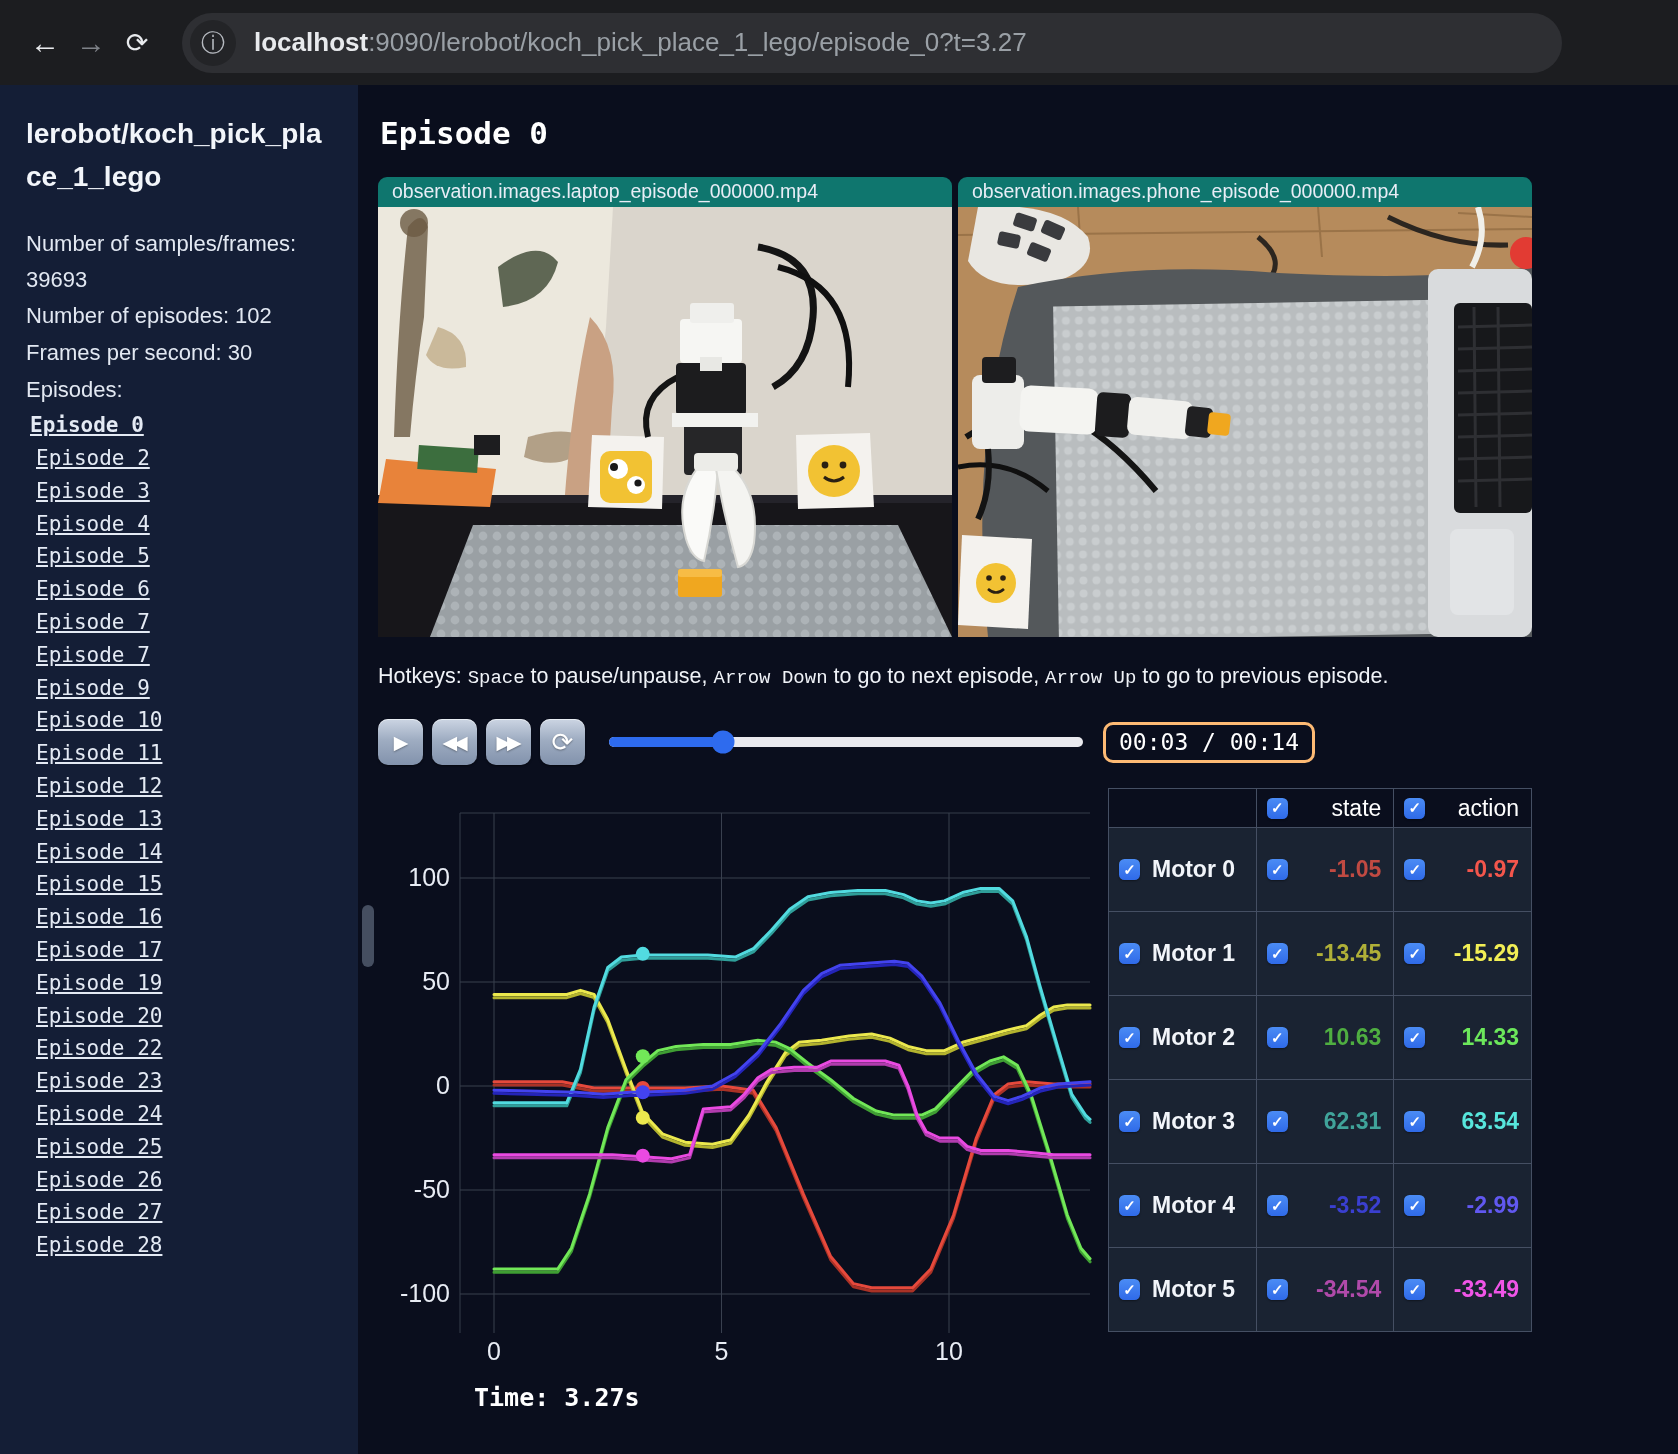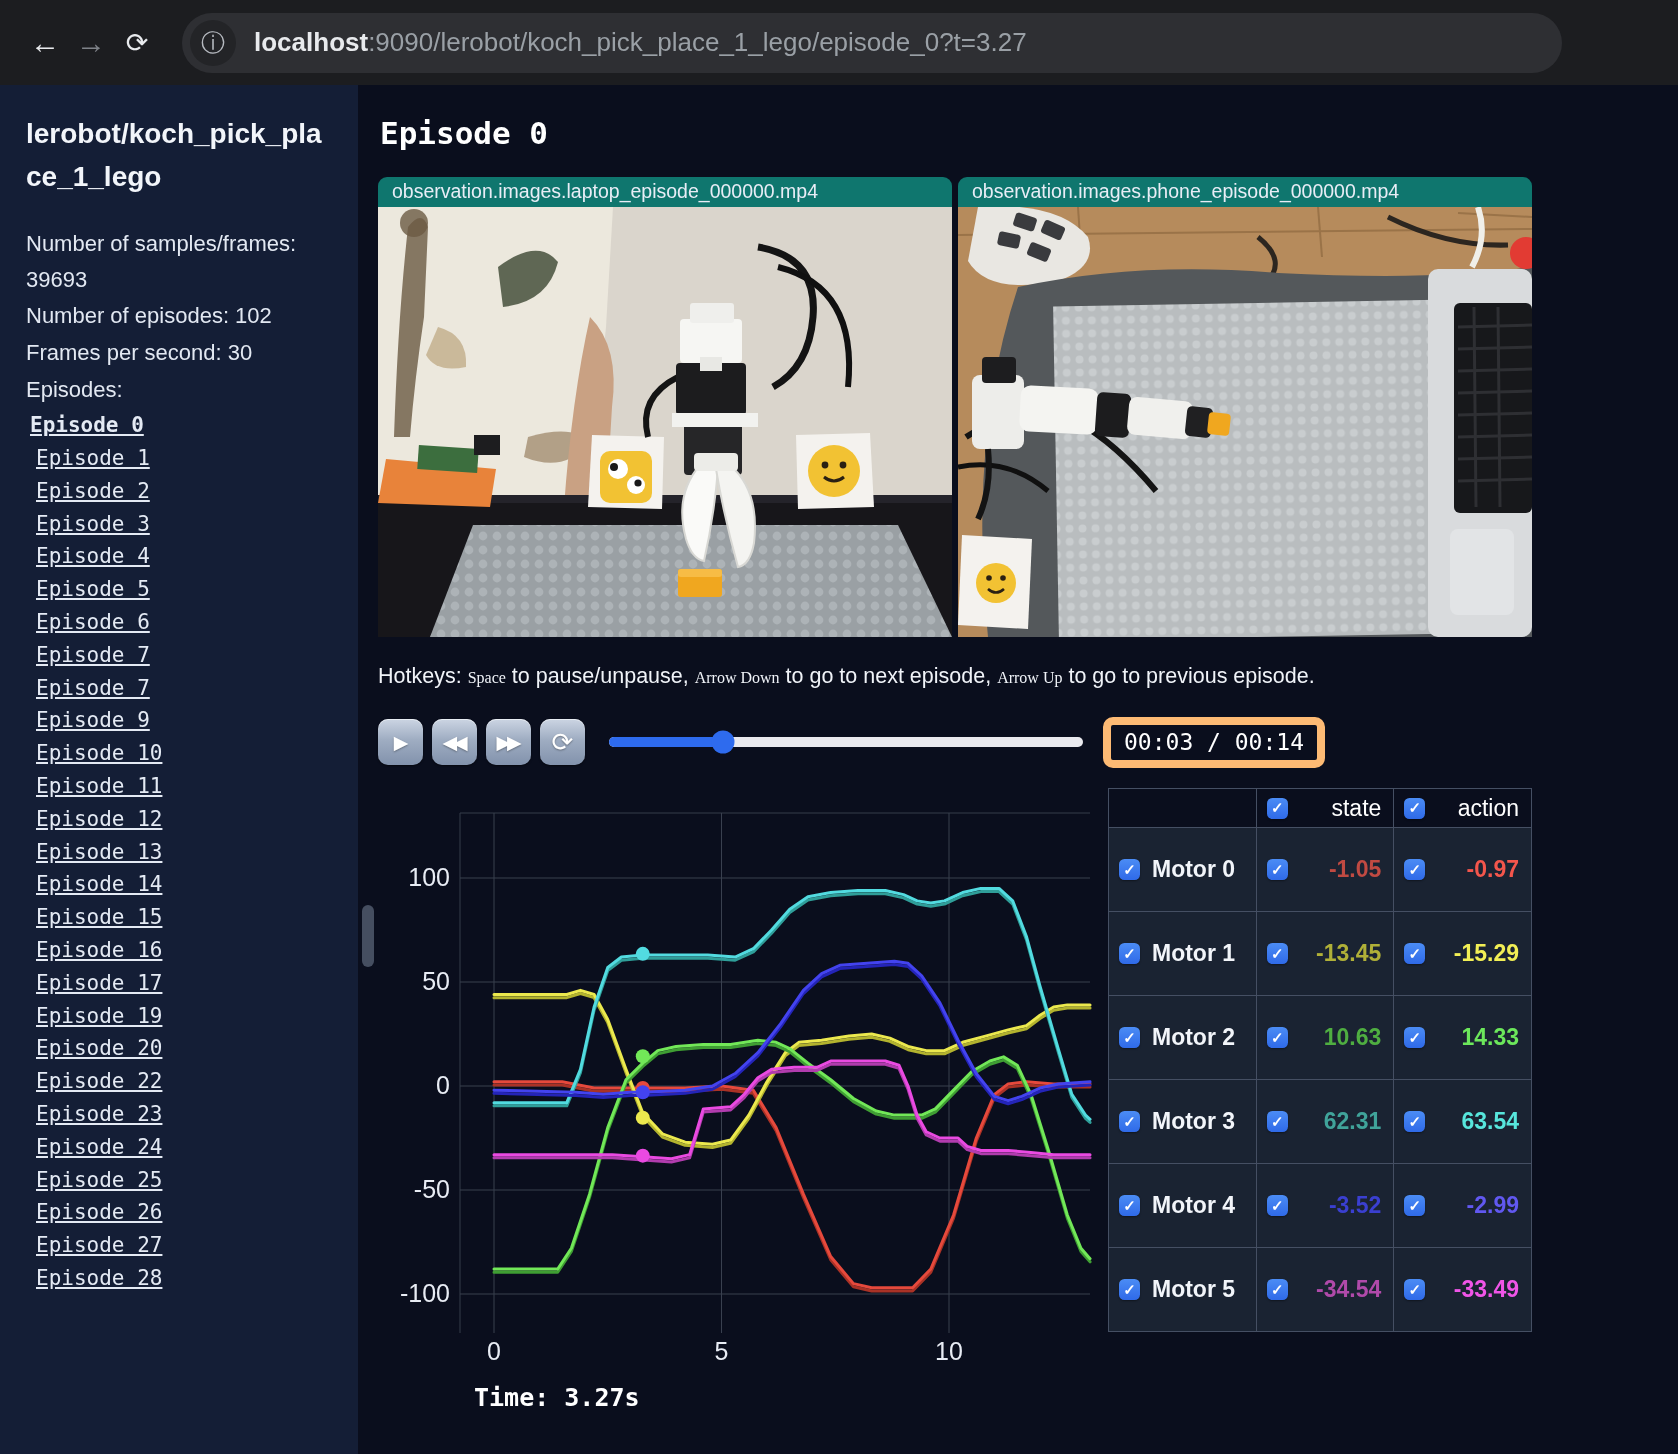--- a/index.html
+++ b/index.html
@@ -39,36 +39,36 @@
     color:#fff; margin:6px 0 26px 2px; }
 
   .videos { display:flex; gap:6px; }
   .vcard { width:574px; flex:0 0 auto; }
   .vhead { height:30px; background:#0f766e; border-radius:9px 9px 0 0; color:#e8edf6;
     font-size:19.5px; padding:3px 0 0 14px; white-space:nowrap; overflow:hidden; }
   .vbody { height:430px; background:#101522; overflow:hidden; position:relative; }
   .vbody svg { display:block; }
 
   .hotkeys { margin-top:27px; font-size:21.5px; color:#f0f3f8; }
-  .hotkeys .k { font-family:Liberation Serif, serif; font-size:16px;margin-top:20px; }
+  .hotkeys .k { font-family:Liberation Mono, monospace; font-size:19px;margin-top:20px; }
 
   .controls { margin-top:29px; display:flex; align-items:center; height:48px; }
   .pbtn { width:45px; height:46px; border-radius:10px; border:none; margin-right:9px; cursor:pointer;
     background:linear-gradient(180deg,#ccd5e3 0%,#9fadc2 45%,#8292ac 100%);
     color:#fff; display:flex; align-items:center; justify-content:center;
     box-shadow:inset 0 1px 0 rgba(255,255,255,.55), 0 1px 2px rgba(0,0,0,.5); }
   .pbtn span { font-size:19px; letter-spacing:-4px; padding-right:3px;
     text-shadow:0 1px 2px rgba(0,0,0,.35); }
   .pbtn.loop span { font-size:26px; letter-spacing:0; padding:0; }
   .slider { position:relative; width:474px; height:10px; margin-left:15px; cursor:pointer; }
   .slider .track { position:absolute; inset:0; background:#e9e9ee; border-radius:5px; }
   .slider .fill { position:absolute; left:0; top:0; bottom:0; background:#2e6bee; border-radius:5px; }
   .slider .thumb { position:absolute; top:50%; width:23px; height:23px; border-radius:50%;
     background:#2e6bee; transform:translate(-50%,-50%); }
-  .timebox { margin-left:20px; border:8px solid #fdba74; border-radius:10px; padding:4px 13px 5px;
+  .timebox { margin-left:20px; border:3px solid #fdba74; border-radius:10px; padding:4px 13px 5px;
     color:#fff; font-size:23px; font-family:"DejaVu Sans Mono", monospace; white-space:nowrap; }
 
   .bottom { display:flex; margin-top:22px; align-items:flex-start; }
   .chart-wrap { width:724px; flex:0 0 auto; }
   .dtable { margin-left:6px; width:424px; border-collapse:collapse; flex:0 0 auto; }
   .dtable td { border:1px solid #454f63; }
   .dtable .hrow td { height:39px; }
   .dtable .mrow td { height:84px; background:#1a2332; }
   .cellflex { display:flex; align-items:center; justify-content:space-between; padding:0 12px 0 10px; }
   .cb { width:21px; height:21px; border-radius:5.5px; flex:0 0 auto; cursor:pointer;
@@ -97,21 +97,20 @@
   <div class="sidebar">
     <div class="ds-title">lerobot/koch_pick_place_1_lego</div>
     <div class="stats">
       <div>Number of samples/frames: 39693</div>
       <div>Number of episodes: 102</div>
       <div>Frames per second: 30</div>
       <div>Episodes:</div>
     </div>
     <div class="ep-list" id="ep-list">
         <a class="ep-item active">Episode 0</a>
-        <a class="ep-item">Episode 1</a>
         <a class="ep-item">Episode 2</a>
         <a class="ep-item">Episode 3</a>
         <a class="ep-item">Episode 4</a>
         <a class="ep-item">Episode 5</a>
         <a class="ep-item">Episode 6</a>
         <a class="ep-item">Episode 7</a>
         <a class="ep-item">Episode 7</a>
         <a class="ep-item">Episode 9</a>
         <a class="ep-item">Episode 10</a>
         <a class="ep-item">Episode 11</a>

